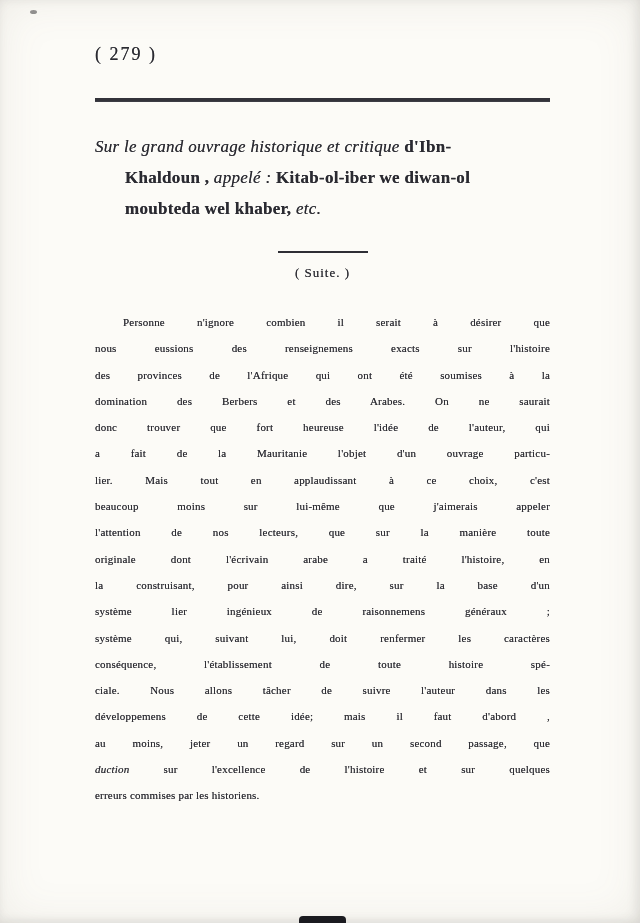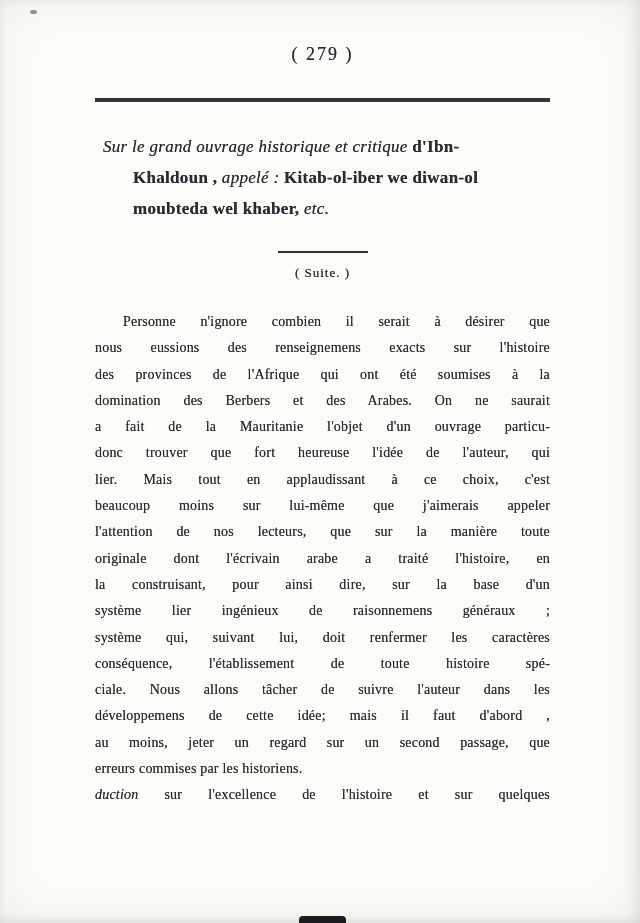--- a/index.html
+++ b/index.html
@@ -11,57 +11,56 @@
     margin: 0 auto;
     background: #fcfbf7;
     color: #2a2a31;
     font-family: "Liberation Serif", "DejaVu Serif", serif;
     overflow: hidden;
     box-shadow: inset 0 0 45px rgba(120,110,90,0.10), inset -5px 0 12px rgba(0,0,0,0.06), inset 0 -4px 10px rgba(0,0,0,0.05);
   }
   .content { position: absolute; left: 95px; width: 455px; top: 0; }
   .pagenum {
     margin-top: 44px;
-    text-align: center;
     font-size: 18px;
     letter-spacing: 2px;
     text-shadow: 0 0 0.5px rgba(42,42,49,0.7);
   }
   .double-rule {
     margin-top: 33px;
     height: 4px;
     border-top: 3px solid #33333a;
     border-bottom: 1px solid #3c3c44;
   }
   .title {
     margin-top: 29px;
     font-size: 17px;
     line-height: 31px;
     letter-spacing: 0.3px;
     text-shadow: 0 0 0.5px rgba(42,42,49,0.75);
   }
-  .tline { padding-left: 30px; margin-left: 8px; }
+  .tline { padding-left: 30px; }
   .tline.t1 { padding-left: 0; }
   .t-it { font-style: italic; }
   .t-rom { font-style: normal; font-weight: bold; }
   .short-rule {
     margin: 27px auto 0 auto;
     width: 90px;
     border-top: 2px solid #2e2e35;
   }
   .suite {
     margin-top: 12px;
     text-align: center;
     font-size: 13px;
     letter-spacing: 1px;
     text-shadow: 0 0 0.4px rgba(42,42,49,0.7);
   }
   .bodytext {
     margin-top: 28px;
-    font-size: 14px;
+    font-size: 11px;
     line-height: 26.3px;
     letter-spacing: 0.2px;
     text-shadow: 0 0 0.5px rgba(42,42,49,0.7);
   }
   .bline { text-align: justify; text-align-last: justify; white-space: nowrap; }
   .bline { white-space: normal; }
   .bline.first { text-indent: 28px; }
   .bline.last { text-align-last: left; }
   .it { font-style: italic; }
   .speckle {
@@ -95,33 +94,33 @@
 
     <div class="short-rule"></div>
 
     <div class="suite">( Suite. )</div>
 
     <div class="bodytext">
       <div class="bline first"><span>Personne n'ignore combien il serait à désirer que</span></div>
       <div class="bline"><span>nous eussions des renseignemens exacts sur l'histoire</span></div>
       <div class="bline"><span>des provinces de l'Afrique qui ont été soumises à la</span></div>
       <div class="bline"><span>domination des Berbers et des Arabes. On ne saurait</span></div>
+      <div class="bline"><span>donc trouver que fort heureuse l'idée de l'auteur, qui</span></div>
       <div class="bline"><span>a fait de la Mauritanie l'objet d'un ouvrage particu-</span></div>
-      <div class="bline"><span>donc trouver que fort heureuse l'idée de l'auteur, qui</span></div>
       <div class="bline"><span>lier. Mais tout en applaudissant à ce choix, c'est</span></div>
       <div class="bline"><span>beaucoup moins sur lui-même que j'aimerais appeler</span></div>
       <div class="bline"><span>l'attention de nos lecteurs, que sur la manière toute</span></div>
       <div class="bline"><span>originale dont l'écrivain arabe a traité l'histoire, en</span></div>
       <div class="bline"><span>la construisant, pour ainsi dire, sur la base d'un</span></div>
       <div class="bline"><span>système lier ingénieux de raisonnemens généraux ;</span></div>
       <div class="bline"><span>système qui, suivant lui, doit renfermer les caractères</span></div>
       <div class="bline"><span>conséquence, l'établissement de toute histoire spé-</span></div>
       <div class="bline"><span>ciale. Nous allons tâcher de suivre l'auteur dans les</span></div>
       <div class="bline"><span>développemens de cette idée; mais il faut d'abord ,</span></div>
       <div class="bline"><span>au moins, jeter un regard sur un second passage, que</span></div>
+      <div class="bline"><span class="it">duction</span><span> sur l'excellence de l'histoire et sur quelques</span></div>
       <div class="bline last"><span>erreurs commises par les historiens.</span></div>
-      <div class="bline"><span class="it">duction</span><span> sur l'excellence de l'histoire et sur quelques</span></div>
     </div>
 
   </div>
 
   <span class="artifact"></span>
 </div>
 
 </body></html>

